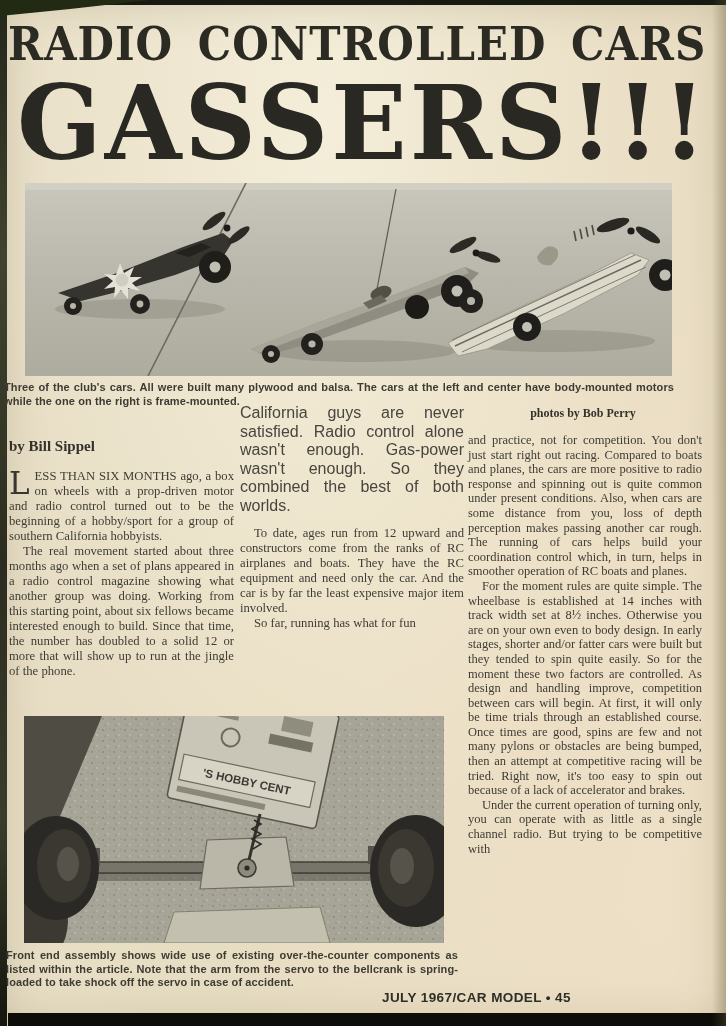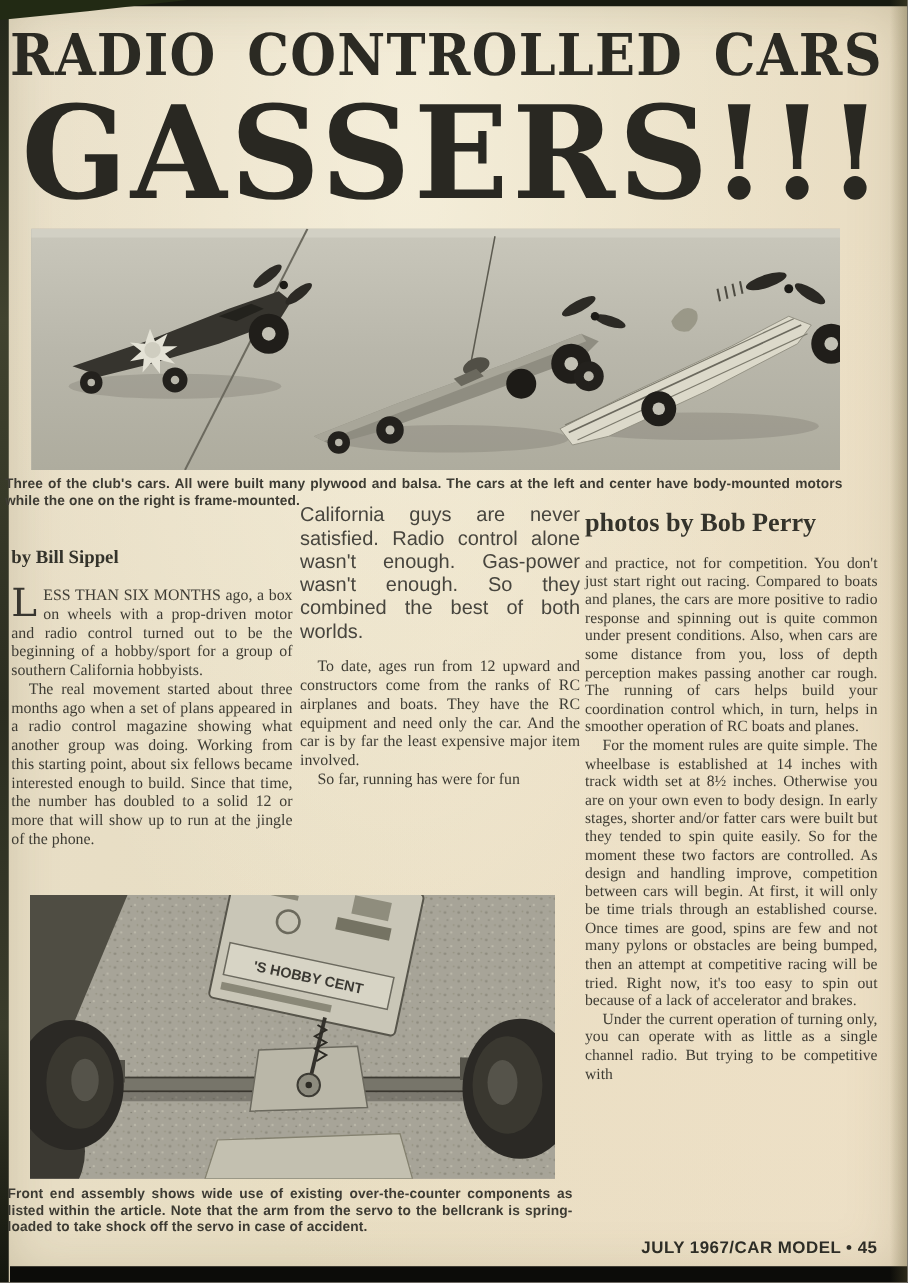--- a/index.html
+++ b/index.html
@@ -44,39 +44,39 @@
     font-size:11px;line-height:13.5px;color:#3d3b33;letter-spacing:.1px;text-align:justify;
   }
   .caption1{left:4px;top:381px;width:670px;}
   .caption2{left:6px;top:949px;width:452px;}
   
   .col{position:absolute;color:#3e3c34;}
   .col1{left:9px;top:406px;width:225px;}
   .col2{left:240px;top:404px;width:224px;}
   .col3{left:468px;top:406px;width:234px;}
   .byline{font-family:"Liberation Serif",serif;font-weight:700;font-size:15px;color:#34332b;margin-bottom:14px;margin-top:32px;}
-  .credit{font-family:"Liberation Serif",serif;font-weight:700;font-size:21px;color:#34332b;
-    text-align:left;padding-right:4px;margin-bottom:12px;}
+  .credit{font-family:"Liberation Serif",serif;font-weight:700;font-size:12px;color:#34332b;
+    text-align:center;padding-right:4px;margin-bottom:12px;}
   .intro{
     font-family:"Liberation Sans",sans-serif;font-size:16px;line-height:18.5px;color:#47453e;
     text-align:justify;margin-bottom:11px;
   }
   .body{
     margin:0;font-family:"Liberation Serif",serif;font-size:12.7px;line-height:15px;
     text-align:justify;color:#3e3c34;
   }
   .col3 .body{font-size:12.5px;line-height:14.6px;}
   .indent{text-indent:14px;}
   .dropcap{
     float:left;font-family:"DejaVu Serif",serif;font-weight:400;font-size:31px;line-height:26px;
     padding:1px 5px 0 0;color:#383630;
   }
   
   .footer{
-    position:absolute;right:24px;top:990px;width:320px;text-align:right;
+    position:absolute;right:24px;top:990px;width:320px;
     font-family:"Liberation Sans",sans-serif;font-weight:700;font-size:13.5px;color:#2e2d26;
     letter-spacing:.4px;
   }
   .footer .mag{font-weight:700;}
 </style>
 </head>
 <body>
 
 <div class="page">
 
@@ -177,21 +177,21 @@
 
   <div class="col col1">
     <div class="byline">by Bill Sippel</div>
     <p class="body"><span class="dropcap">L</span><span>ESS THAN SIX MONTHS ago, a box on wheels with a prop-driven motor and radio control turned out to be the beginning of a hobby/sport for a group of southern California hobbyists.</span></p>
     <p class="body indent">The real movement started about three months ago when a set of plans appeared in a radio control magazine showing what another group was doing. Working from this starting point, about six fellows became interested enough to build. Since that time, the number has doubled to a solid 12 or more that will show up to run at the jingle of the phone.</p>
   </div>
 
   <div class="col col2">
     <div class="intro">California guys are never satisfied. Radio control alone wasn't enough. Gas-power wasn't enough. So they combined the best of both worlds.</div>
     <p class="body indent">To date, ages run from 12 upward and constructors come from the ranks of RC airplanes and boats. They have the RC equipment and need only the car. And the car is by far the least expensive major item involved.</p>
-    <p class="body indent">So far, running has were for fun</p>
+    <p class="body indent">So far, running has what for fun</p>
   </div>
 
   <div class="col col3">
     <div class="credit">photos by Bob Perry</div>
     <p class="body">and practice, not for competition. You don't just start right out racing. Compared to boats and planes, the cars are more positive to radio response and spinning out is quite common under present conditions. Also, when cars are some distance from you, loss of depth perception makes passing another car rough. The running of cars helps build your coordination control which, in turn, helps in smoother operation of RC boats and planes.</p>
     <p class="body indent">For the moment rules are quite simple. The wheelbase is established at 14 inches with track width set at 8½ inches. Otherwise you are on your own even to body design. In early stages, shorter and/or fatter cars were built but they tended to spin quite easily. So for the moment these two factors are controlled. As design and handling improve, competition between cars will begin. At first, it will only be time trials through an established course. Once times are good, spins are few and not many pylons or obstacles are being bumped, then an attempt at competitive racing will be tried. Right now, it's too easy to spin out because of a lack of accelerator and brakes.</p>
     <p class="body indent">Under the current operation of turning only, you can operate with as little as a single channel radio. But trying to be competitive with</p>
   </div>
 
   <div class="photo2">

